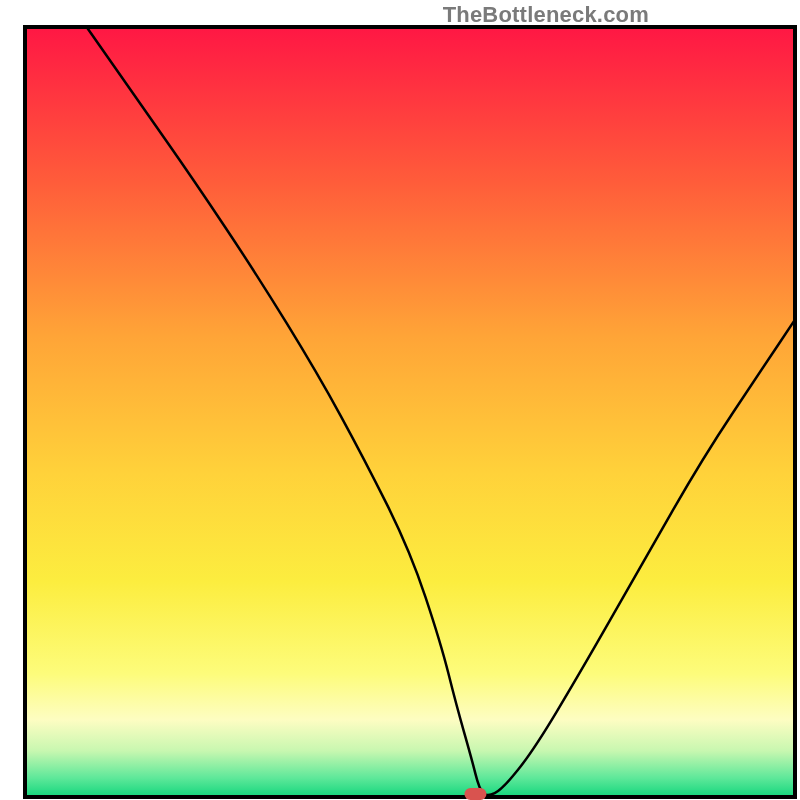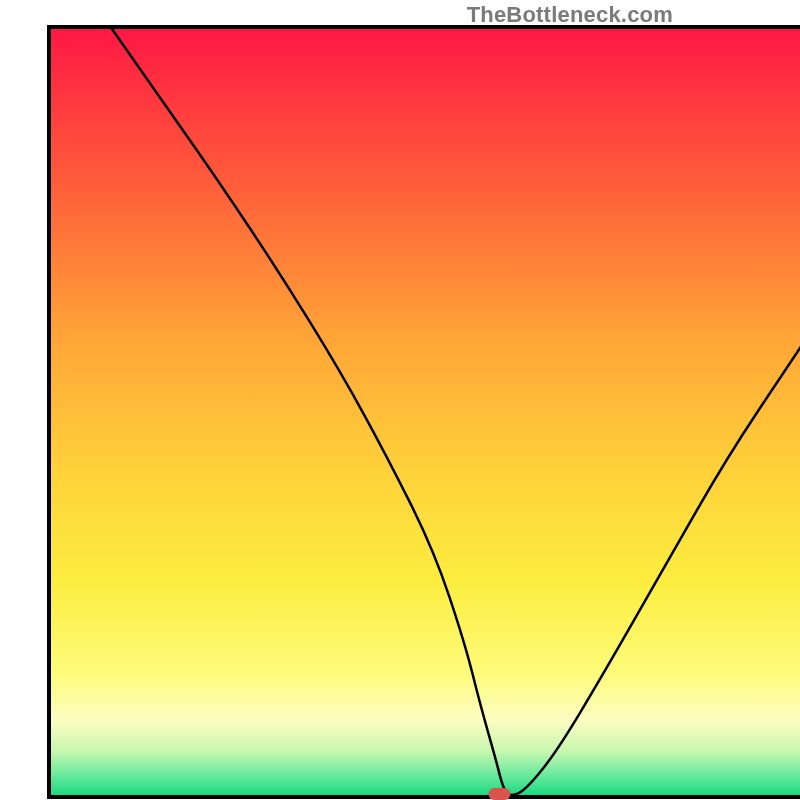--- a/index.html
+++ b/index.html
@@ -7,21 +7,20 @@
     padding: 0;
     width: 800px;
     height: 800px;
     background: #ffffff;
     font-family: Arial, Helvetica, sans-serif;
   }
   .container {
     position: relative;
     width: 659px;
     height: 800px;
-    margin-left: 24px;
   }
   .watermark {
     position: absolute;
     top: 2px;
     right: 10px;
     font-size: 22px;
     font-weight: bold;
     color: #7a7a7a;
     letter-spacing: 0.2px;
     z-index: 10;

